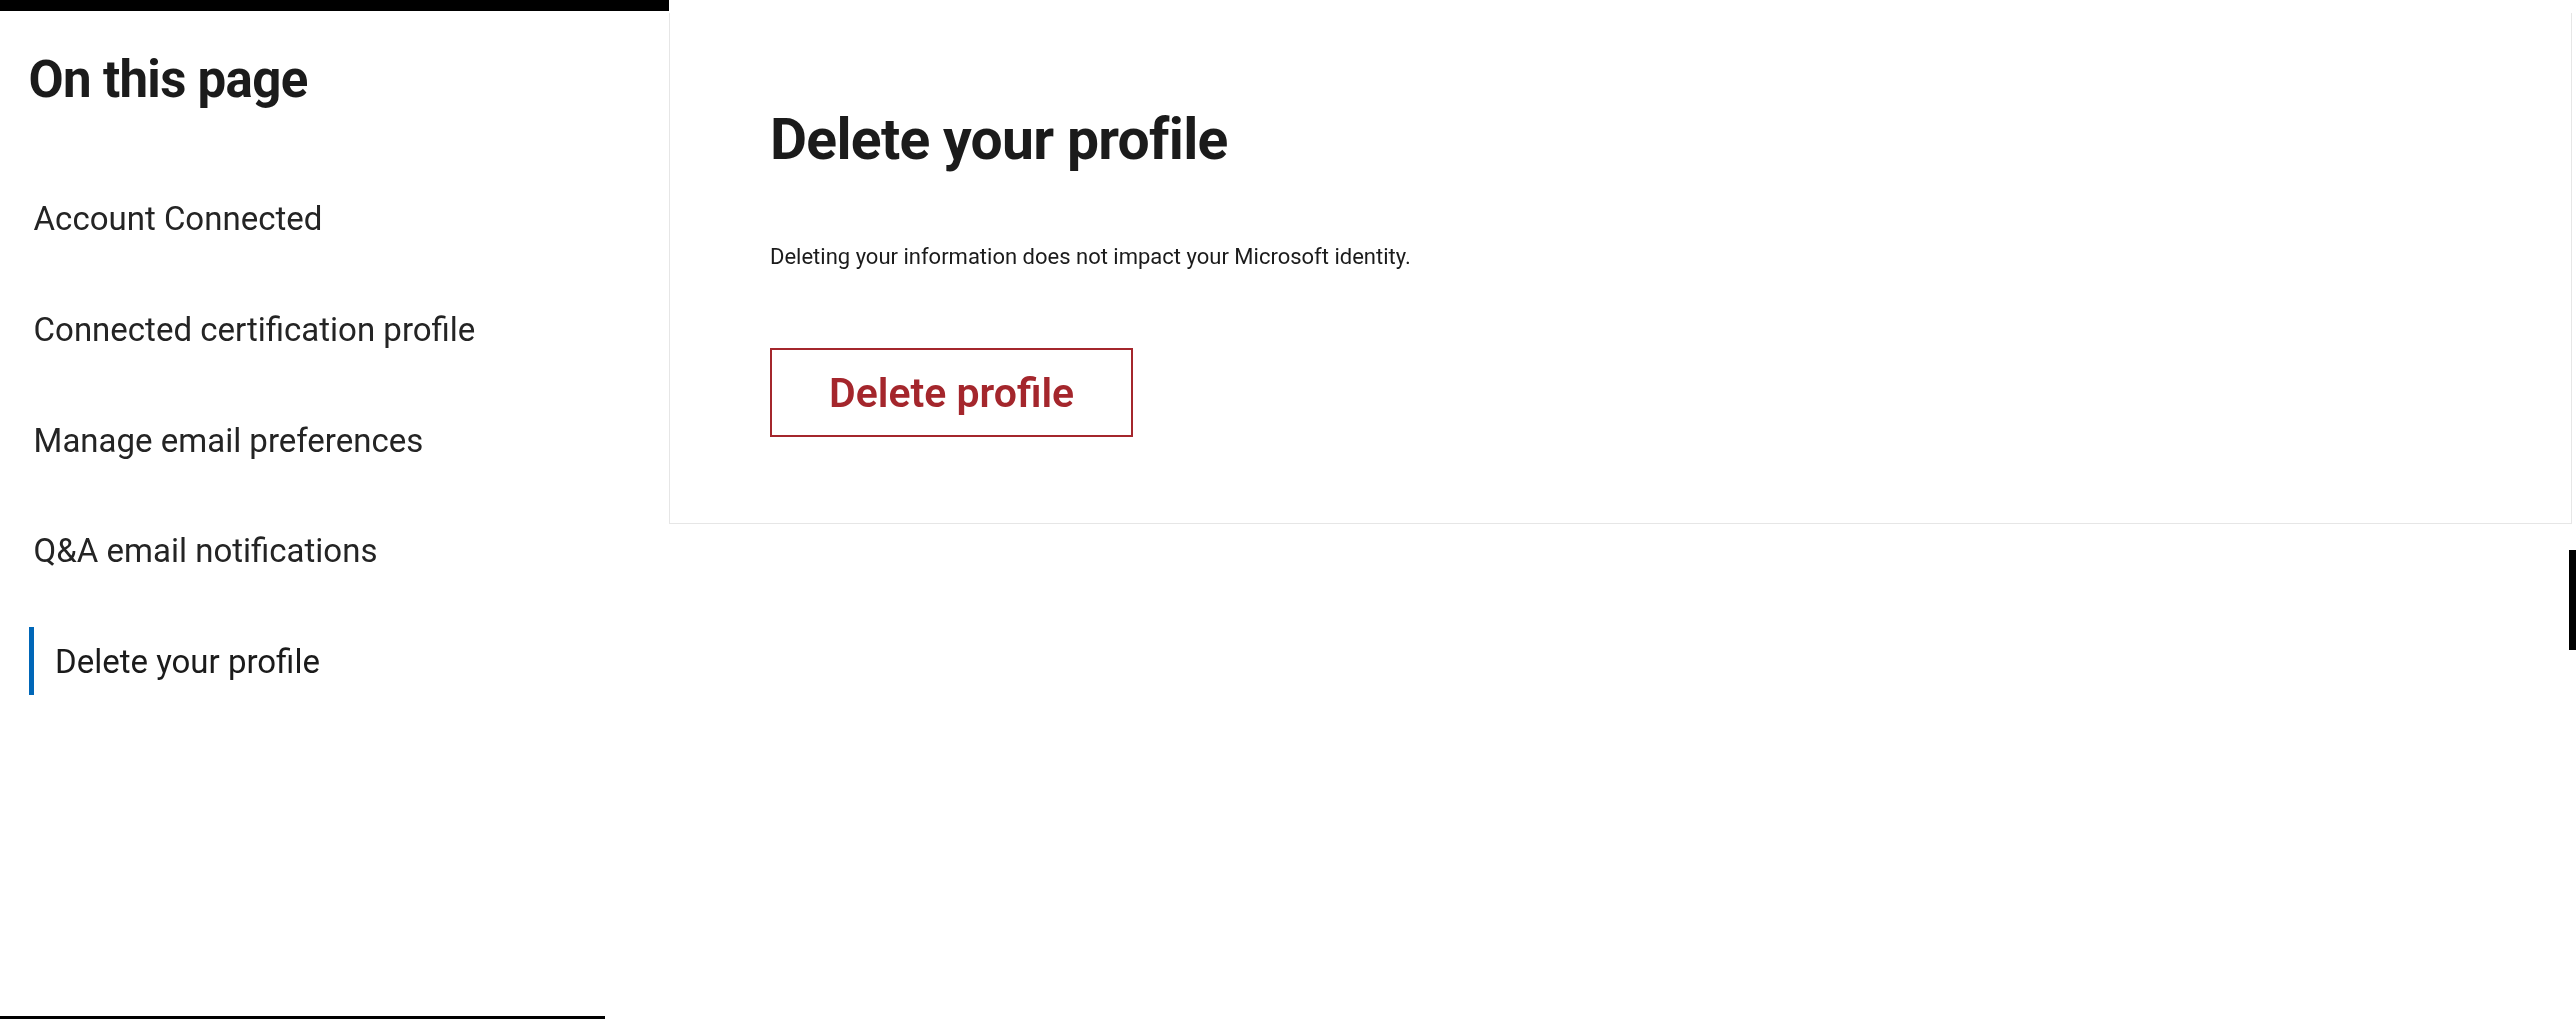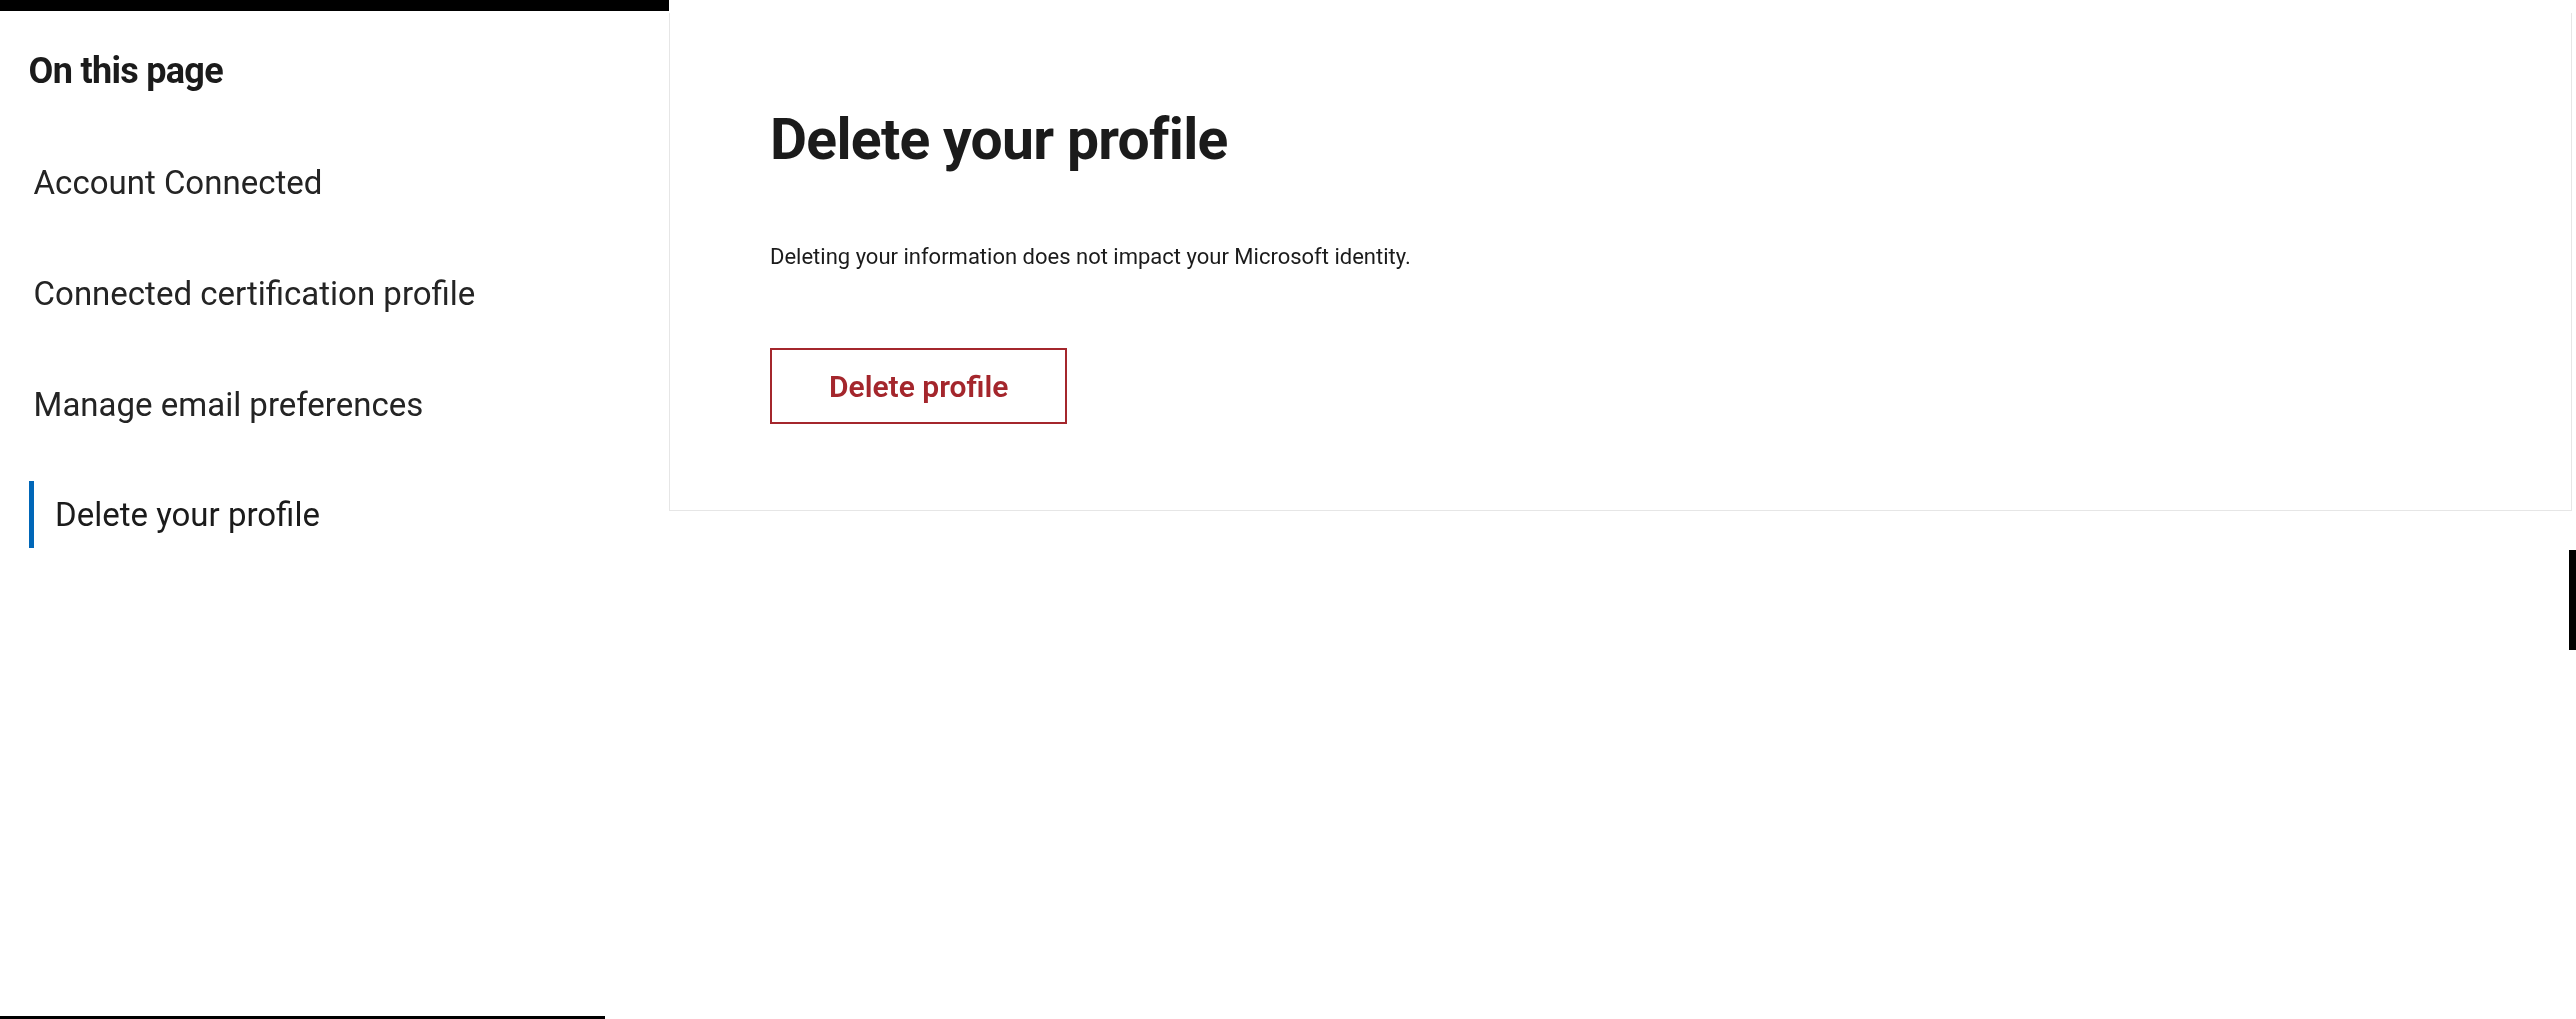--- a/index.html
+++ b/index.html
@@ -24,25 +24,25 @@
     }
     .sidebar-topbar {
       position: absolute;
       top: 0;
       left: 0;
       right: 0;
       height: 11.4px;
       background: #000000;
     }
     .sidebar-title {
-      font-size: 36px;
+      font-size: 51px;
       font-weight: 700;
       color: #1b1b1b;
       margin-top: 7.1px;
-      margin-bottom: 57px;
+      margin-bottom: 76px;
       letter-spacing: -0.7px;
     }
     .sidebar-nav {
       list-style: none;
     }
     .sidebar-item {
       font-size: 33px;
       font-weight: 400;
       color: #242424;
       padding: 14.3px 0 14.3px 0;
@@ -90,21 +90,21 @@
       font-size: 22px;
       font-weight: 400;
       color: #1b1b1b;
       margin-bottom: 79px;
     }
     .delete-button {
       display: inline-block;
       border: 2.1px solid #a4262c;
       background: #ffffff;
       color: #a4262c;
-      font-size: 30px;
+      font-size: 41px;
       font-weight: 600;
       padding: 18.6px 57px;
       cursor: pointer;
       font-family: inherit;
     }
     .right-marker {
       position: absolute;
       right: 0;
       top: 550px;
       width: 7.1px;
@@ -121,20 +121,23 @@
   <ul class="sidebar-nav">
     <li class="sidebar-item">
       <span>Account Connected</span>
     </li>
     <li class="sidebar-item">
       <span>Connected certification profile</span>
     </li>
     <li class="sidebar-item">
       <span>Manage email preferences</span>
     </li>
+    <li class="sidebar-item">
+      <span>Q&amp;A email notifications</span>
+    </li>
     <li class="sidebar-item active">
       <span>Delete your profile</span>
     </li>
   </ul>
   <div class="sidebar-bottom-line"></div>
 </aside>
 
 <main class="main-area">
   <section class="content-card">
     <h1 class="content-title">Delete your profile</h1>

